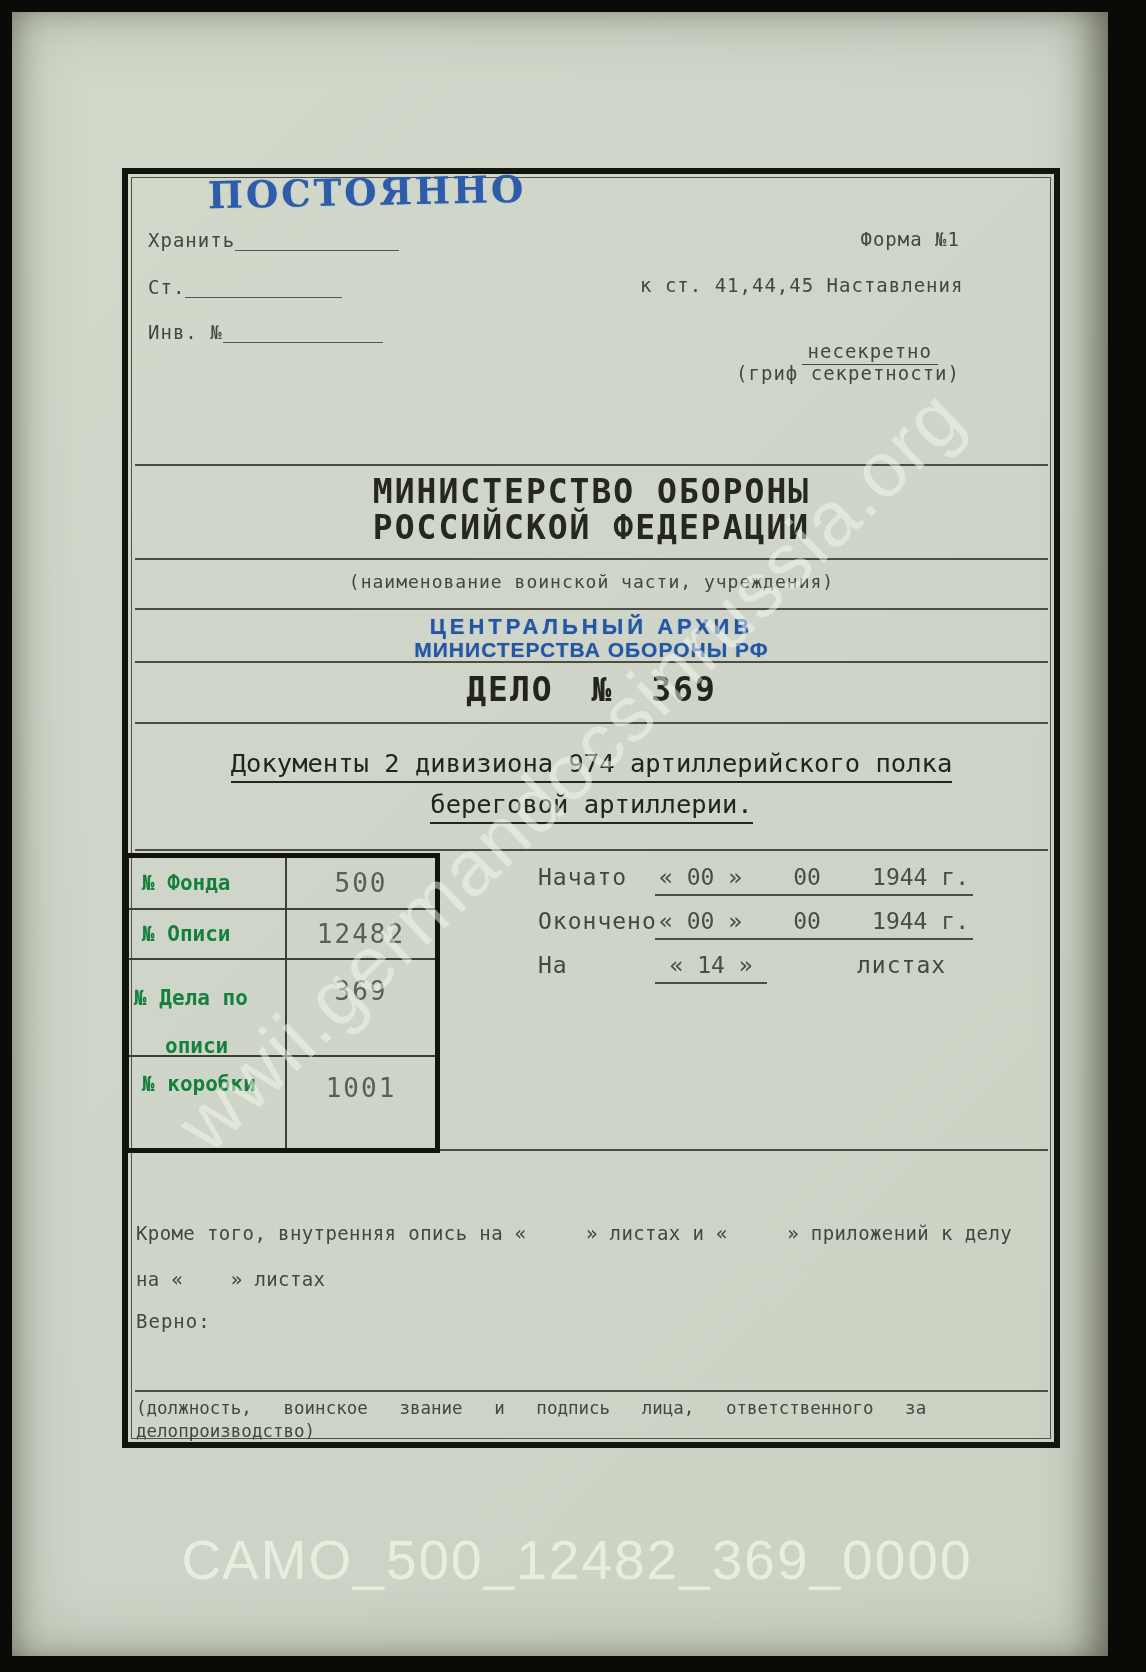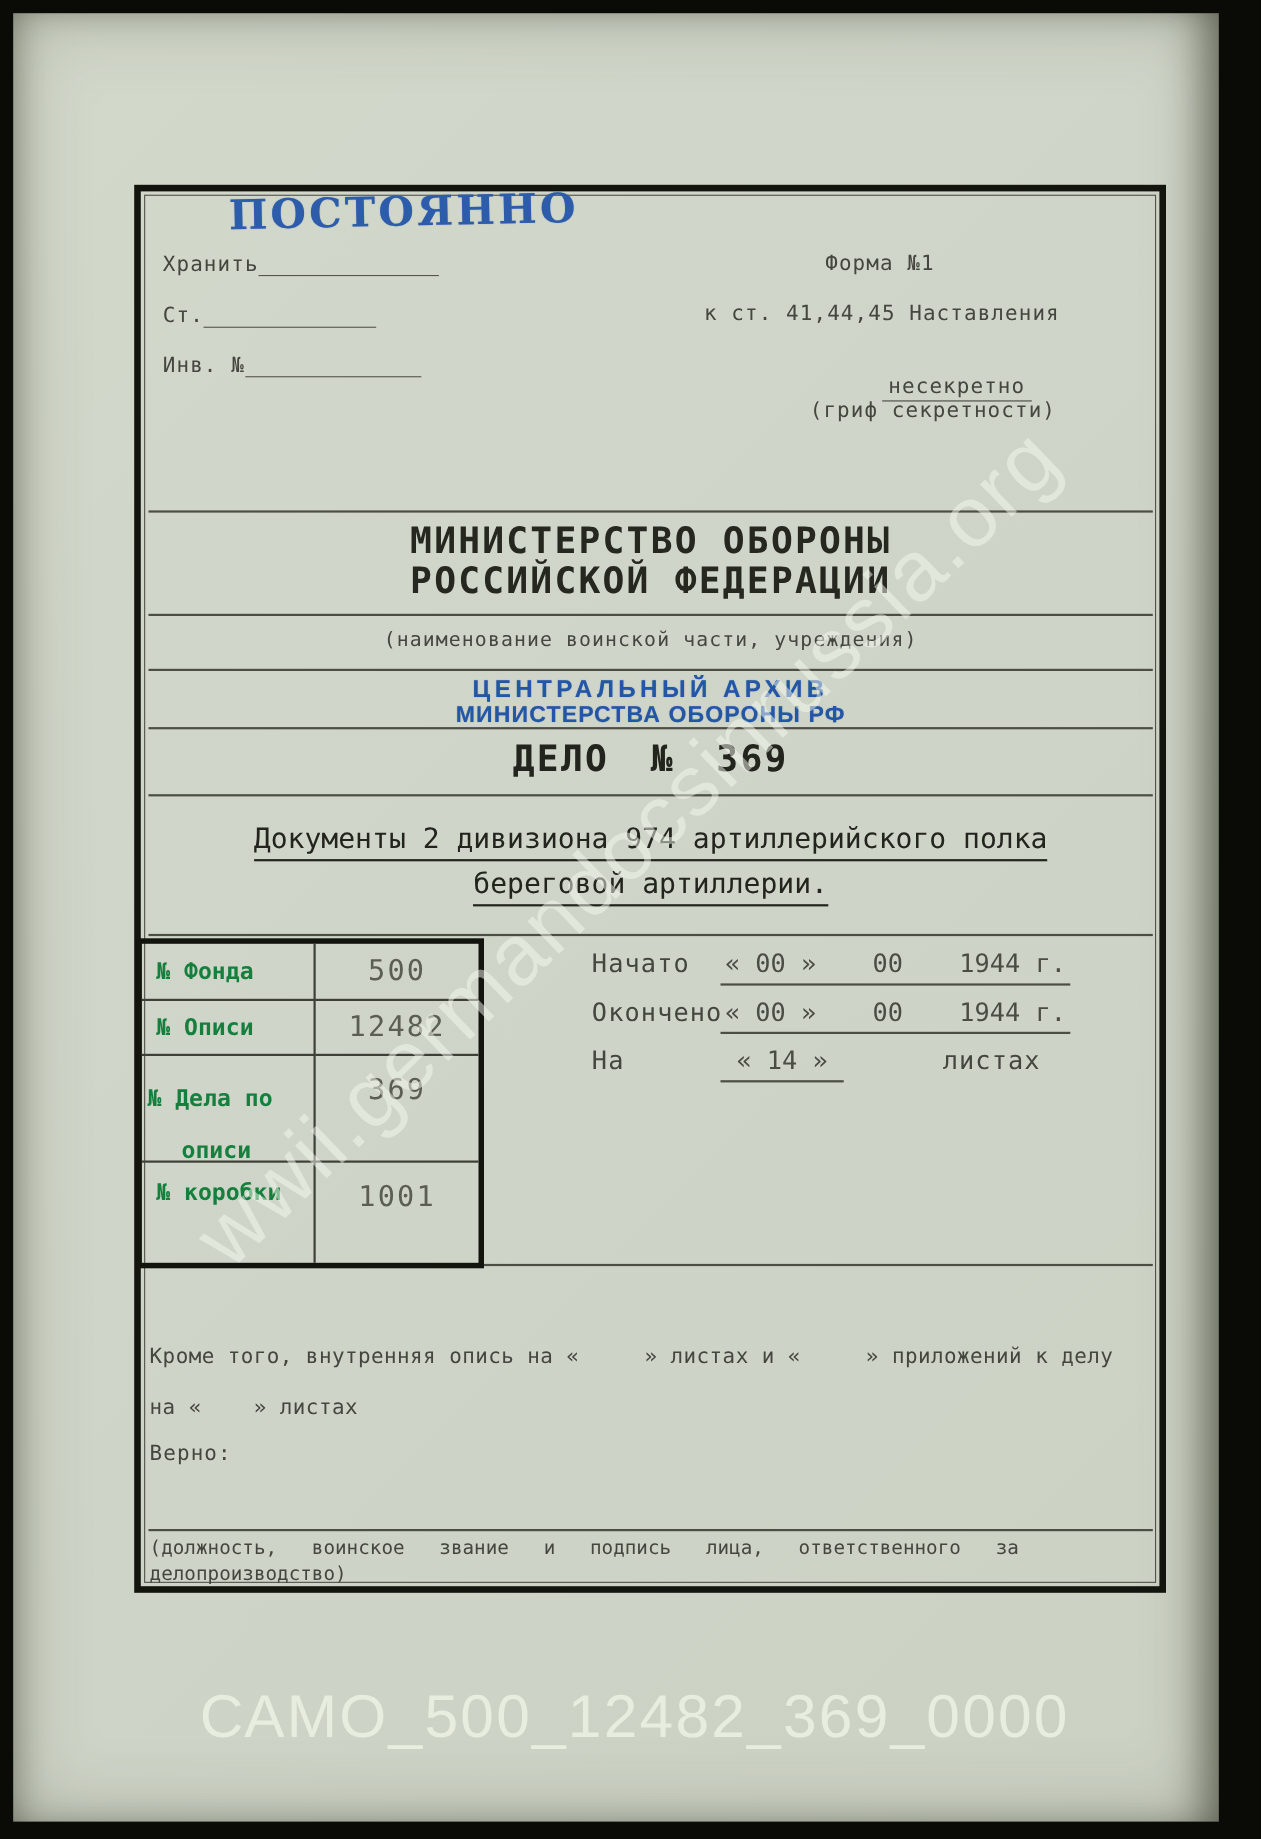--- a/index.html
+++ b/index.html
@@ -82,21 +82,21 @@
   </div>
   <div class="txt fieldrow" style="left:148px;top:275px;">
     <span>Ст.</span>
     <span class="fill" style="width:157px;"></span>
   </div>
   <div class="txt fieldrow" style="left:148px;top:320px;">
     <span>Инв. №</span>
     <span class="fill" style="width:160px;"></span>
   </div>
 
-  <div class="txt tr-right" style="top:228px;text-align:center;">Форма №1</div>
+  <div class="txt tr-right" style="top:228px;">Форма №1</div>
   <div class="txt tr-right" style="top:274px;">к ст. 41,44,45 Наставления</div>
   <div class="txt tr-right" style="top:318px;">
     <span style="border-bottom:1.5px solid #45463f;padding:0 6px 2px 6px;margin-right:22px;">несекретно</span>
   </div>
   <div class="txt tr-right" style="top:362px;">(гриф секретности)</div>
 
   <div class="hline" style="top:464px;"></div>
   <div class="ministry center-block" style="top:472px;">МИНИСТЕРСТВО ОБОРОНЫ</div>
   <div class="ministry center-block" style="top:508px;">РОССИЙСКОЙ ФЕДЕРАЦИИ</div>
   <div class="hline" style="top:558px;"></div>

